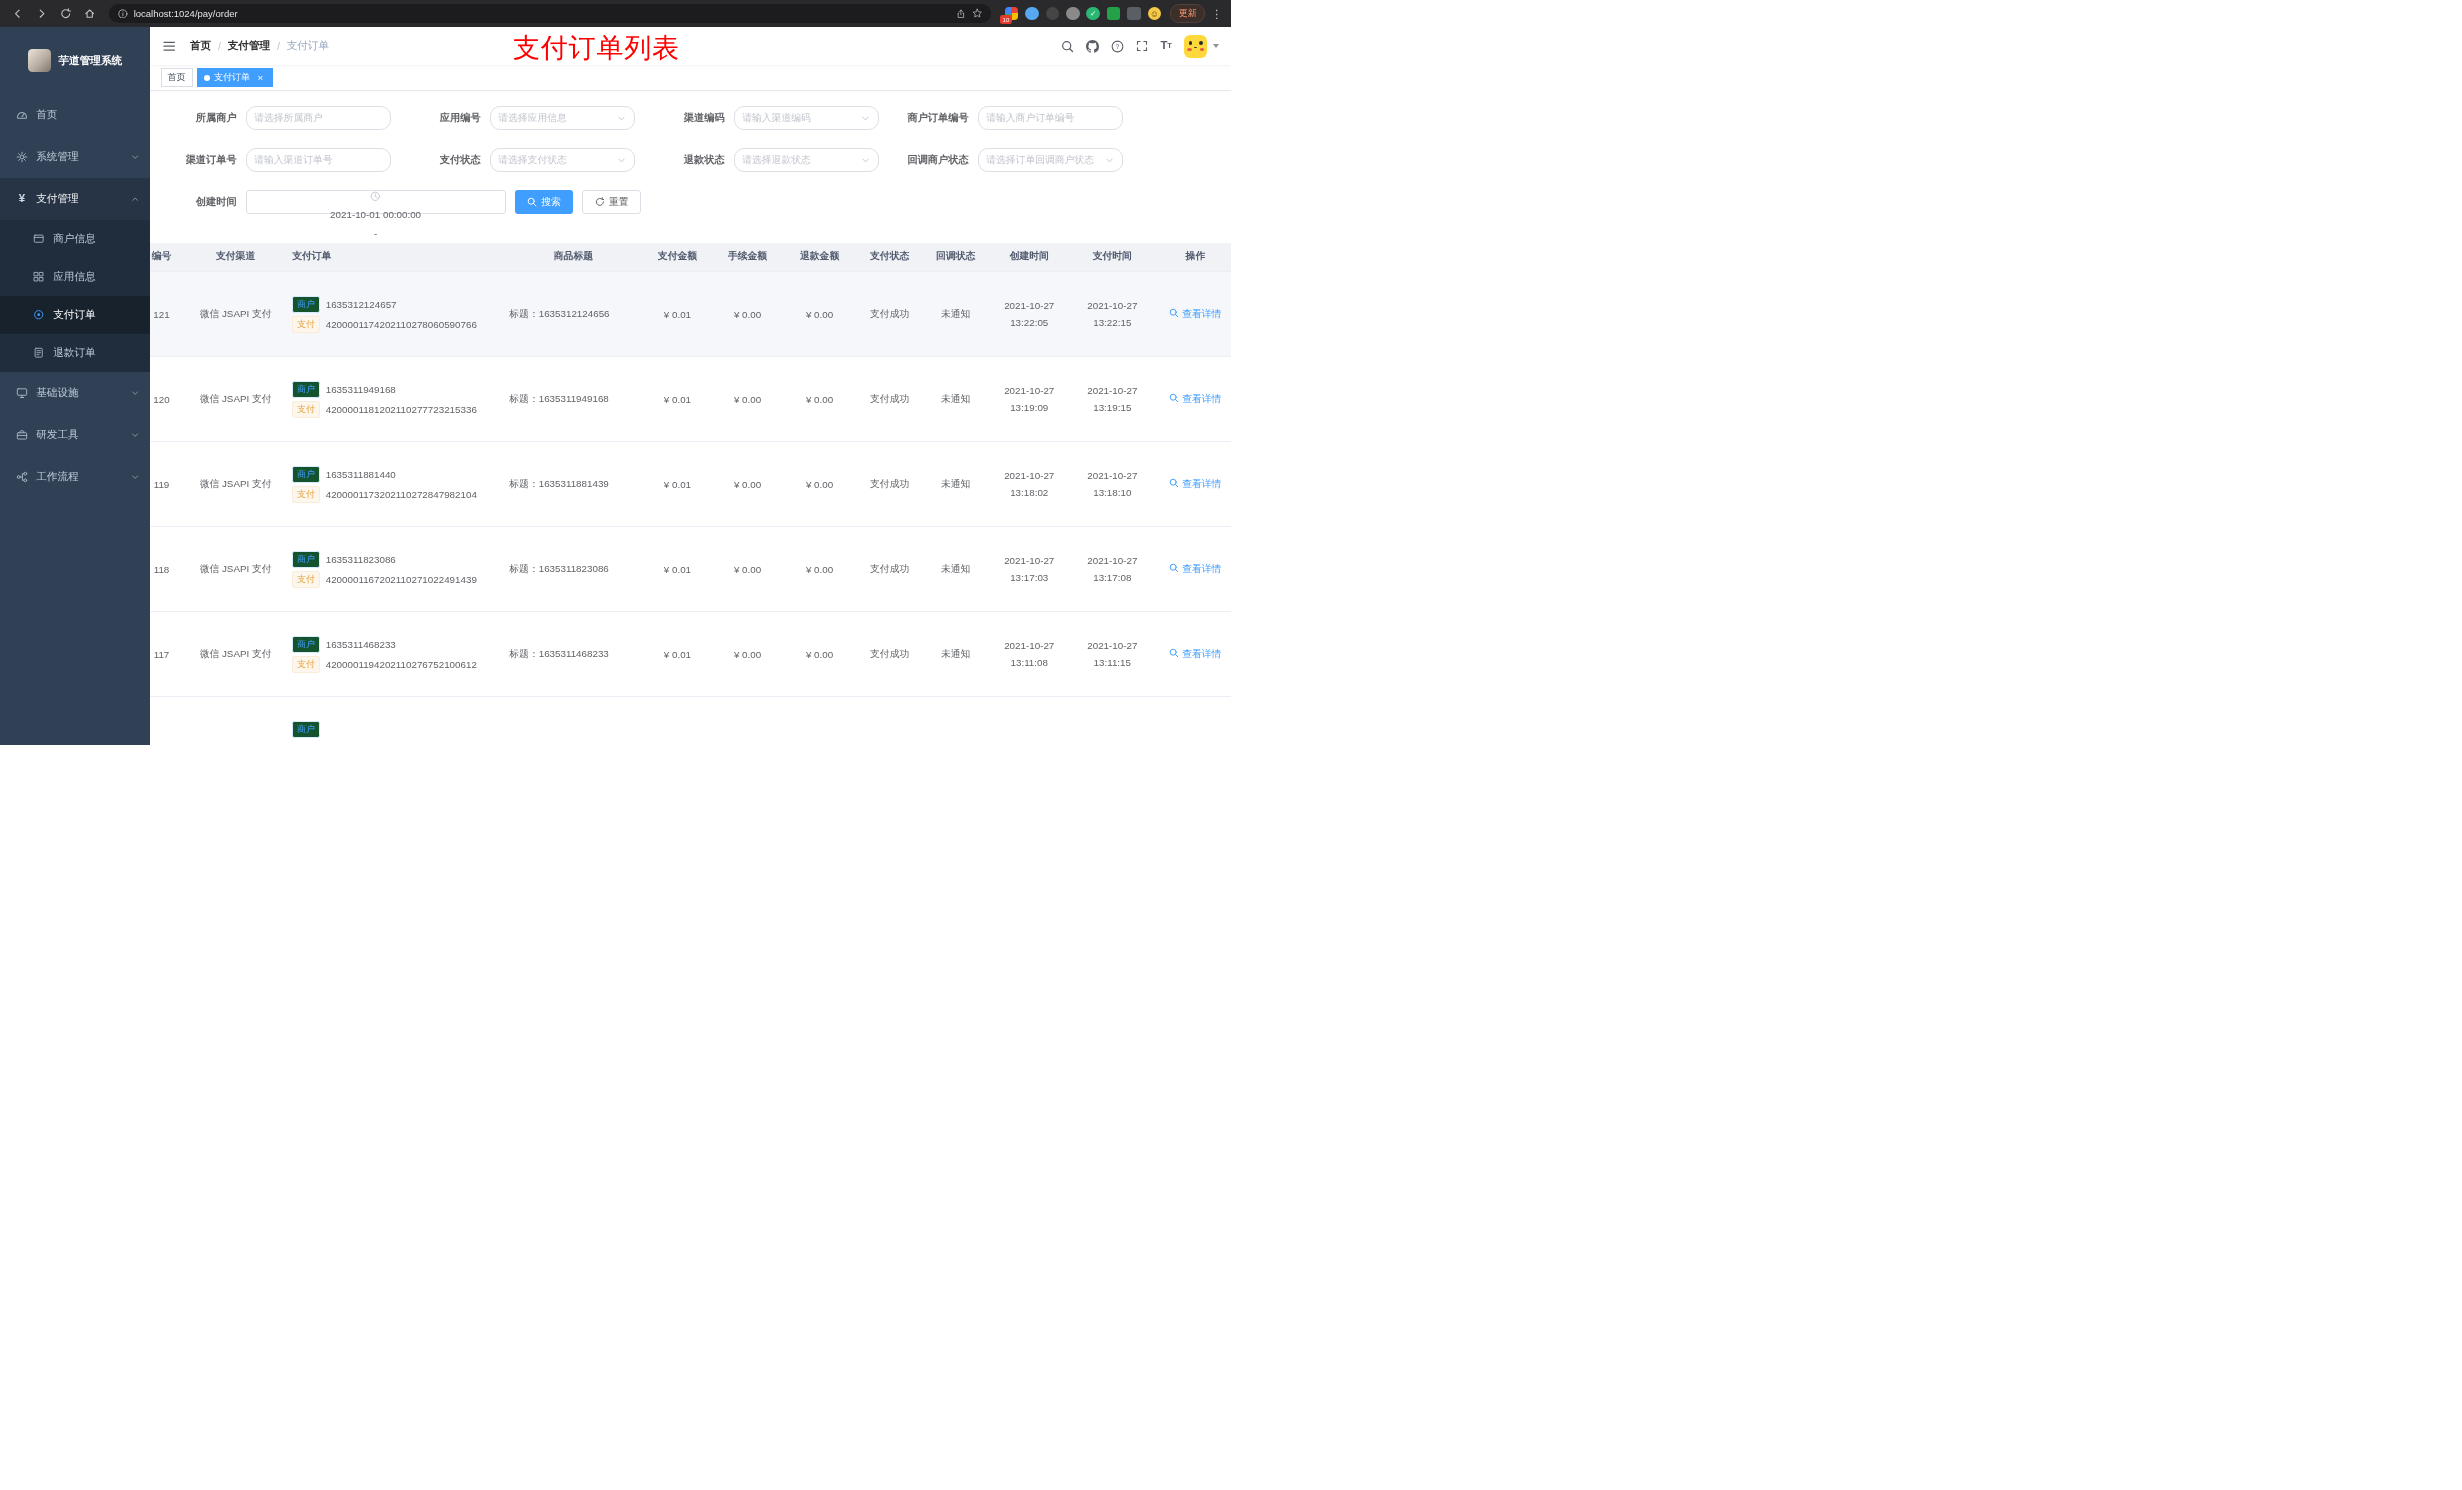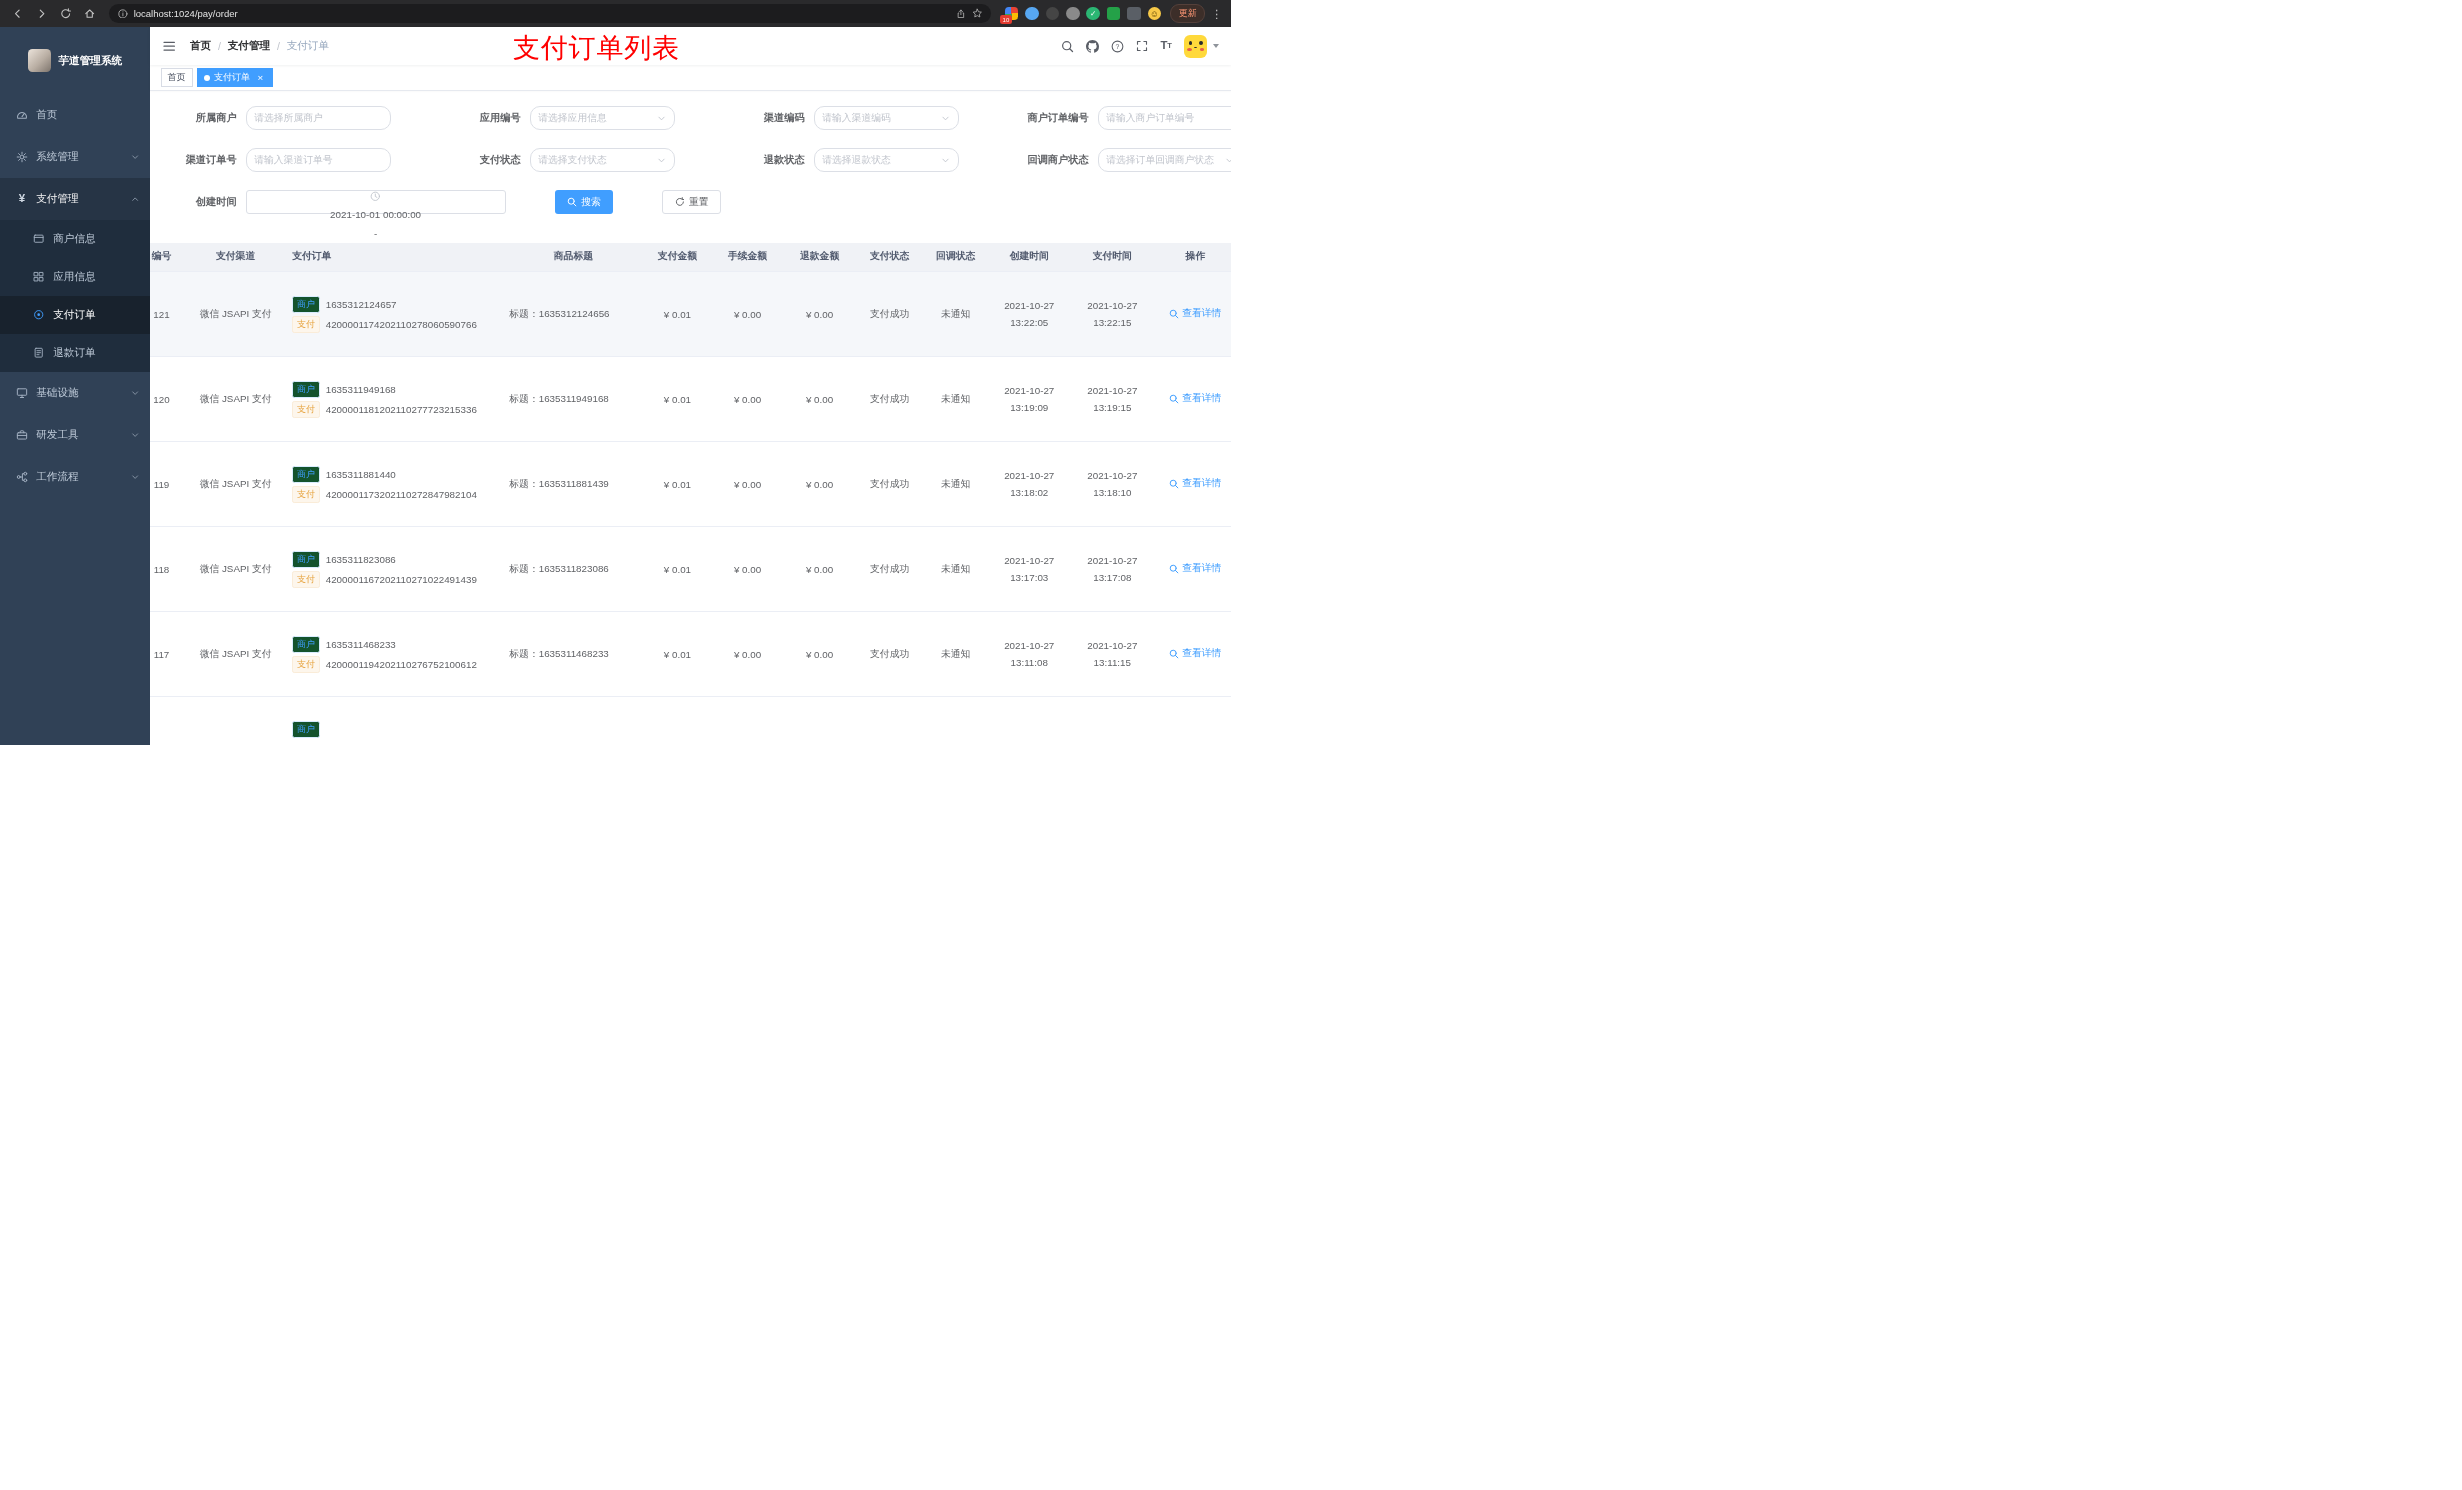--- a/index.html
+++ b/index.html
@@ -67,21 +67,21 @@
 
 .tags{height:26px;flex:0 0 auto;display:flex;align-items:center;gap:4.5px;padding:0 10.6px;border-bottom:0.8px solid #e6e9ef;box-shadow:0 0.8px 2.3px rgba(0,0,0,.04);z-index:2;background:#fff;}
 .tag-item{height:19.7px;display:flex;align-items:center;gap:3.8px;padding:0 6px;border:0.8px solid #d8dce5;background:#fff;color:#495060;font-size:9px;cursor:pointer;white-space:nowrap;}
 .tag-item.active{background:var(--accent,#409eff);border-color:var(--accent,#409eff);color:#fff;}
 .tag-dot{width:6px;height:6px;border-radius:50%;background:#fff;}
 .tag-close{font-size:9.8px;line-height:1;margin-left:1.5px;width:10.6px;height:10.6px;border-radius:50%;display:flex;align-items:center;justify-content:center;}
 
 
 .content{flex:1;min-height:0;overflow:hidden;display:flex;flex-direction:column;}
 .filters{padding:15px 0 0 10.6px;flex:0 0 auto;}
-.filter-row{display:flex;align-items:center;margin-bottom:18px;gap:40px;}
+.filter-row{display:flex;align-items:center;margin-bottom:18px;}
 .f-pair{display:flex;align-items:center;width:244px;flex:0 0 auto;}
 .f-label{width:85px;flex:0 0 auto;text-align:right;padding-right:9px;color:#606266;font-size:10.2px;font-weight:600;white-space:nowrap;}
 .f-field{flex:1;max-width:145px;height:24px;border:0.8px solid #dcdfe6;border-radius:10px;background:#fff;display:flex;align-items:center;justify-content:space-between;padding:0 7.6px;cursor:text;min-width:0;}
 .f-field .ph{color:#c0c4cc;font-size:9.8px;white-space:nowrap;overflow:hidden;}
 .f-field.is-select{cursor:pointer;}
 .sel-caret{color:#c0c4cc;display:flex;flex:0 0 auto;margin-left:3px;}
 .f-pair-date{width:auto;}
 .date-box{width:260px;height:24px;border:0.8px solid #dcdfe6;border-radius:3px;display:flex;align-items:center;gap:7.6px;padding:0 7.6px;color:#606266;cursor:pointer;flex-direction:column;}
 .dval{font-size:9.8px;white-space:nowrap;}
 .date-sep{color:#606266;}
@@ -101,21 +101,21 @@
 .ptable th{height:29px;background:#f0f2f6;color:#515a6e;font-size:9.8px;font-weight:600;border-bottom:0.8px solid #ebeef5;padding:0 6px;white-space:nowrap;}
 .ptable td{height:85px;border-bottom:0.8px solid #ebeef5;font-size:9.8px;color:#606266;padding:0 6px;vertical-align:middle;}
 .ptable tbody tr:first-child{background:#f5f7fa;}
 .al-center{text-align:center;}
 .al-left{text-align:left;}
 .c-order{padding-left:9px !important;}
 .oline{display:flex;align-items:center;gap:6px;margin:3px 0;white-space:nowrap;}
 .ctag{font-size:9px;line-height:1;padding:3px 3.8px;border-radius:2.3px;border:0.8px solid;white-space:nowrap;flex:0 0 auto;}
 .tag-m{color:var(--accent,#409eff);background:#14532d;border-color:#d9ecff;}
 .tag-p{color:var(--warning,#e6a23c);background:#fdf6ec;border-color:#faecd8;}
-.detail-link{color:var(--accent,#409eff);display:inline-flex;align-items:center;gap:3px;cursor:pointer;text-decoration:none;white-space:nowrap;}
+.detail-link{color:var(--accent,#409eff);display:inline-flex;align-items:flex-start;gap:3px;cursor:pointer;text-decoration:none;white-space:nowrap;}
 .tl{line-height:1.75;}
 tr.partial td{vertical-align:top;padding-top:21px;border-bottom:none;}
 </style>
 </head>
 <body>
 
 <div class="screen">
 
   <div class="browser">
     <span class="b-icon">

